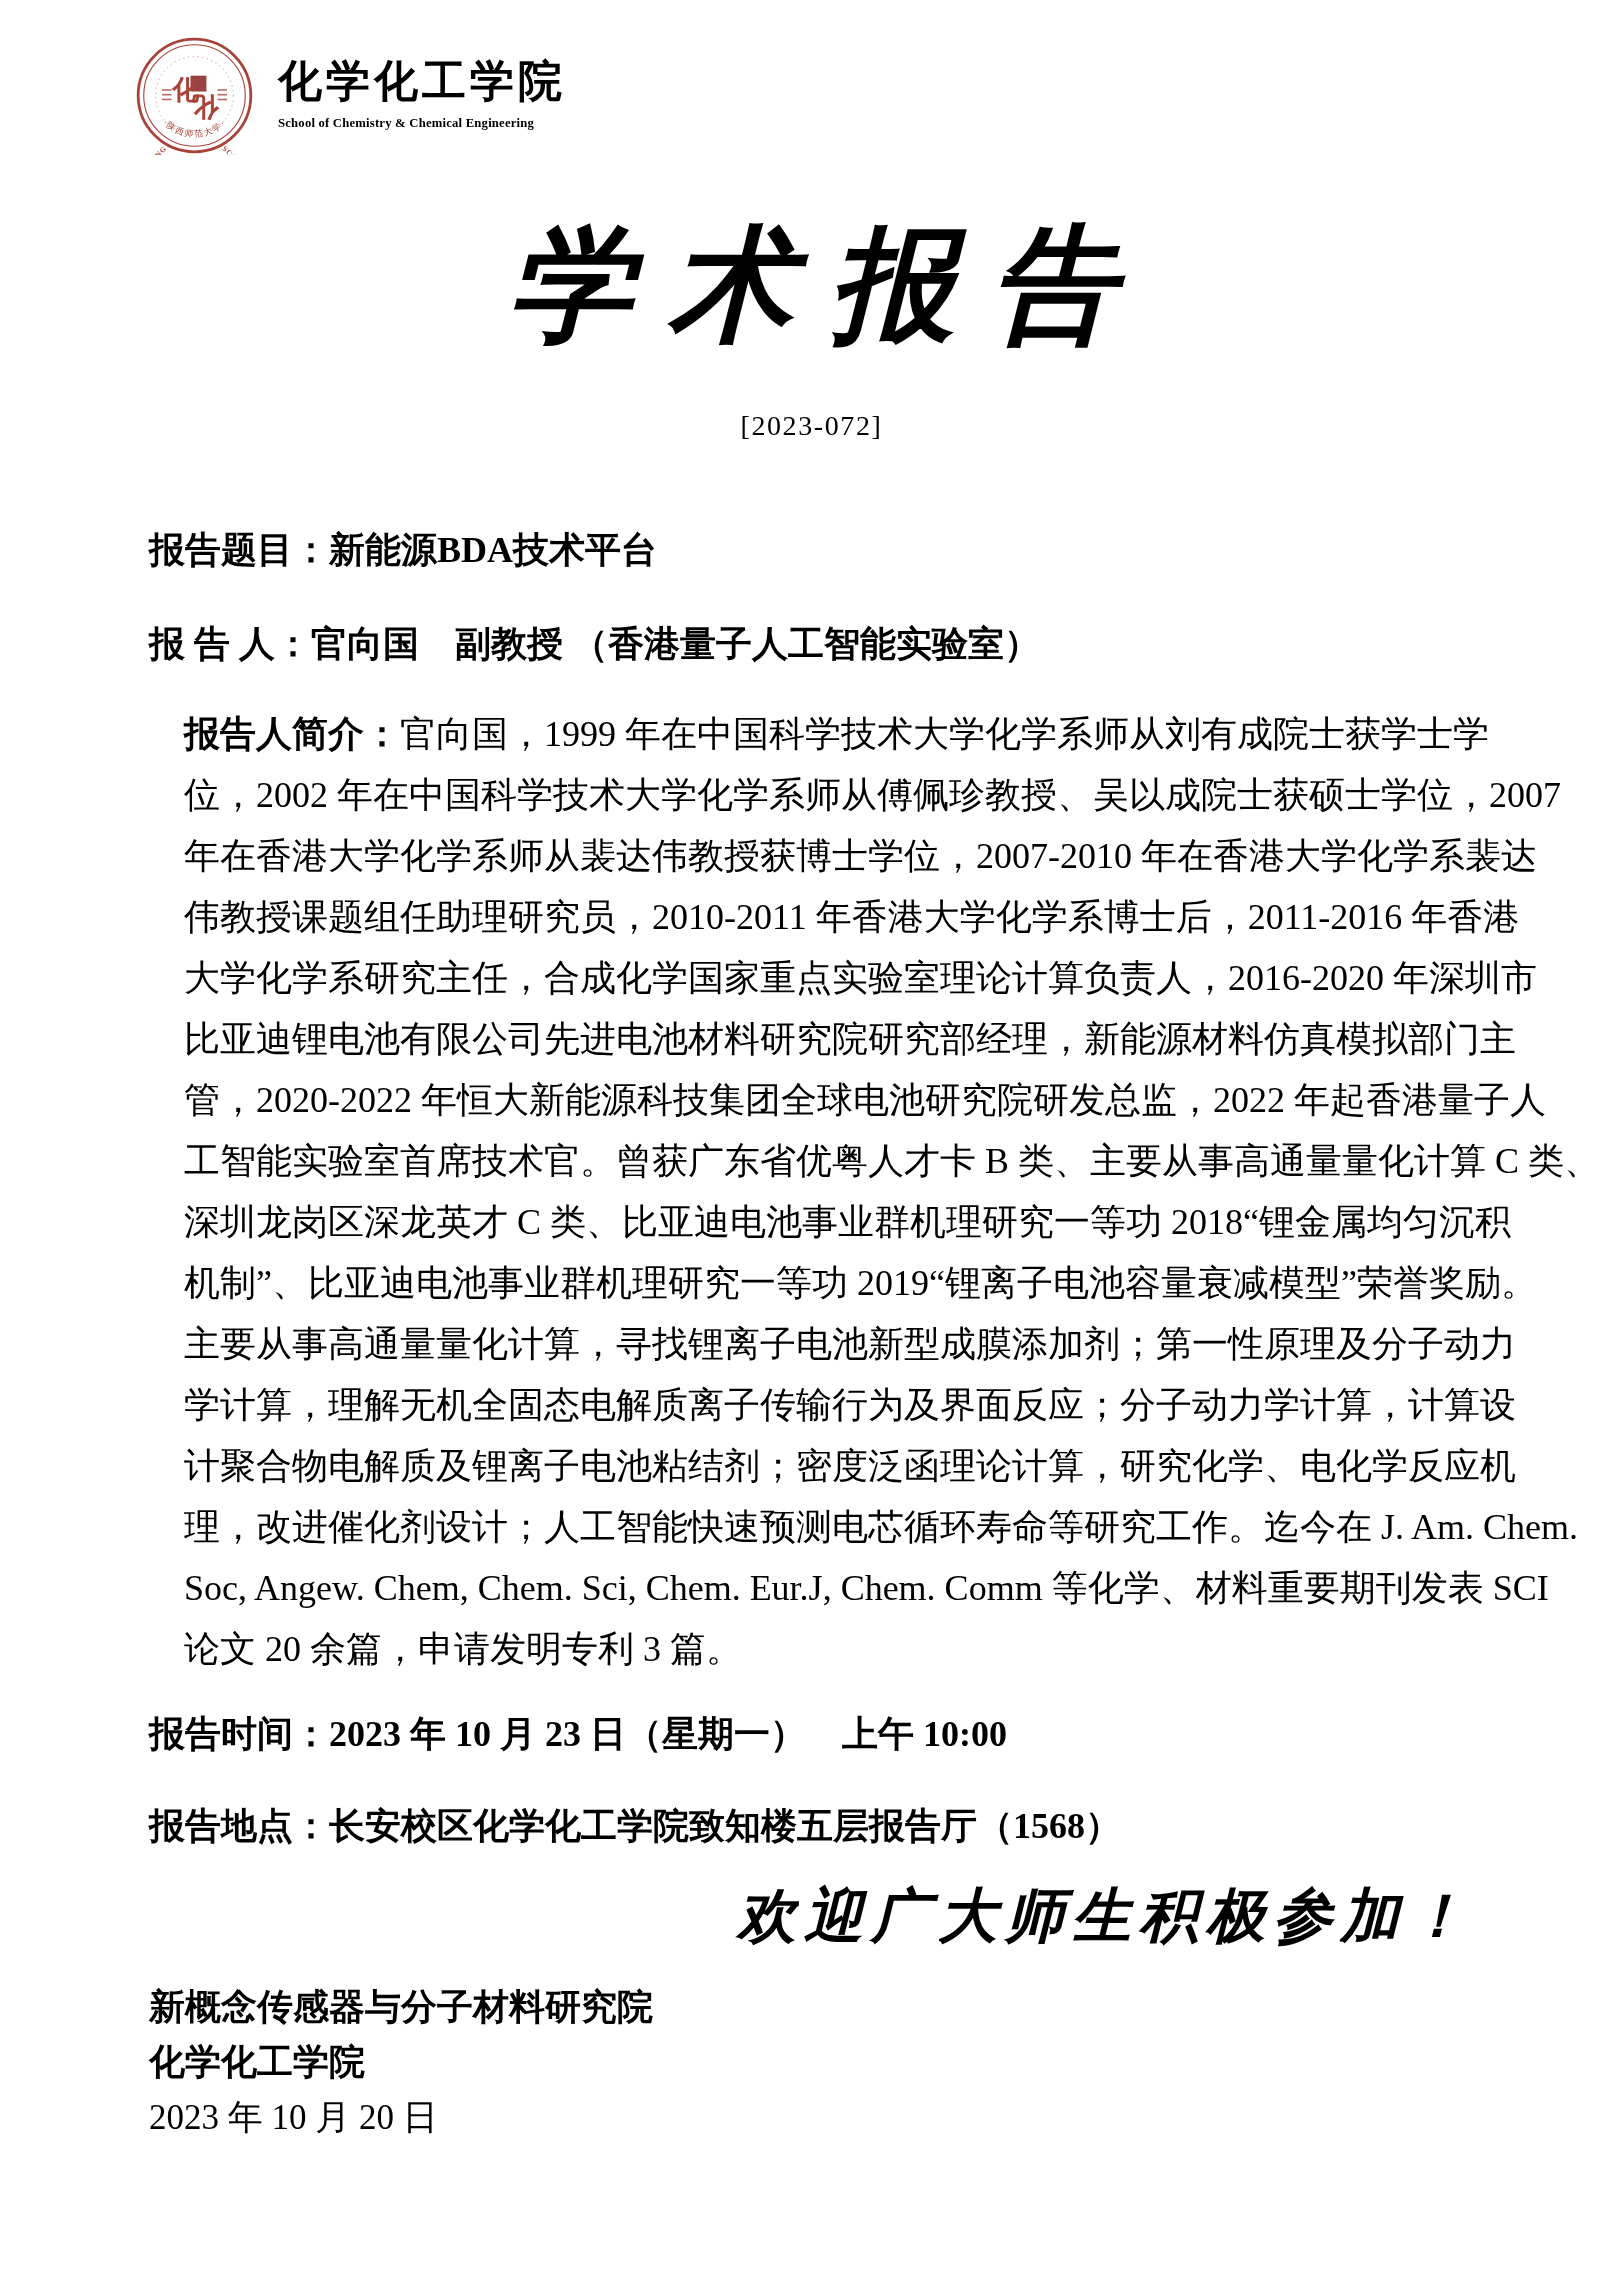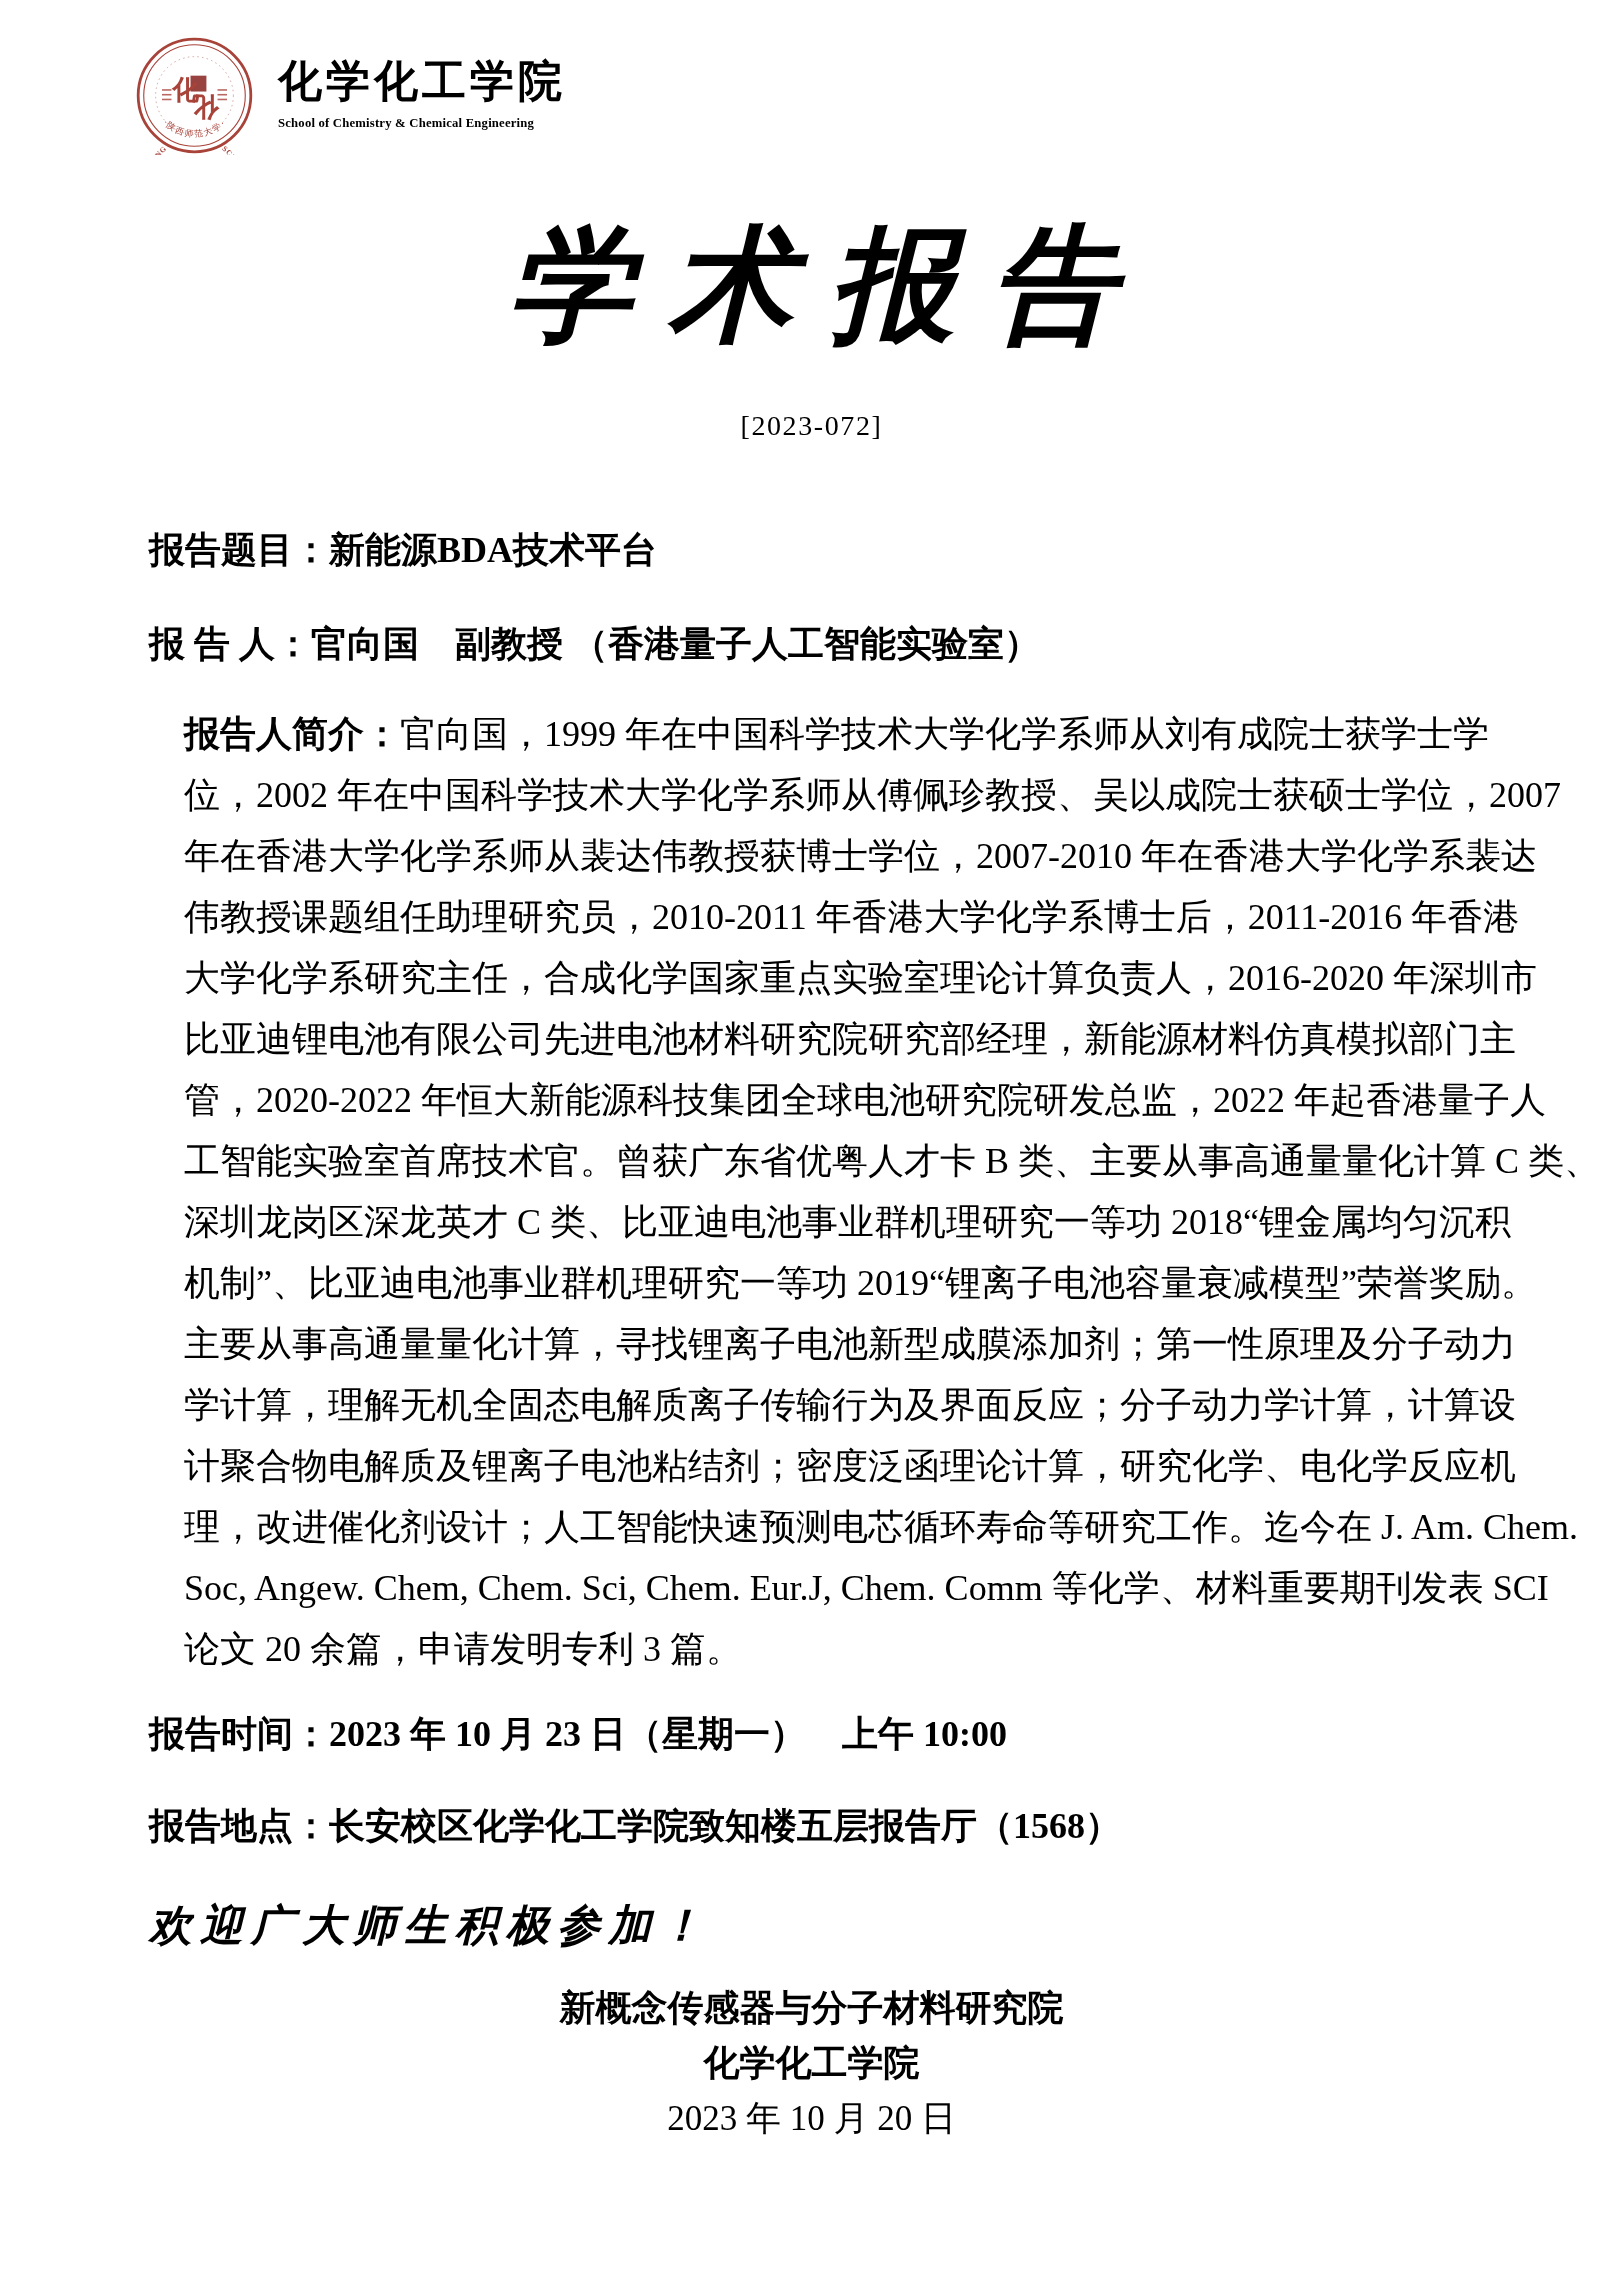--- a/index.html
+++ b/index.html
@@ -44,28 +44,28 @@
   .field.speaker{margin-top:46px;}
   
   .bio{margin-top:36px;font-size:36px;}
   .bio-line{line-height:61px;white-space:nowrap;margin-left:35px;}
   .bio-label{font-weight:bold;}
   
   .field.time{margin-top:30px;}
   .field.location{margin-top:44px;}
   
   .welcome{
-    margin-top:36px;
-    text-align:left;
-    font-size:43px;line-height:79px;
+    margin-top:27px;
+    text-align:right;
+    font-size:59px;line-height:79px;
     font-weight:bold;font-style:italic;
     letter-spacing:8px;
   }
   
-  .signature{margin-top:16px;text-align:center;}
+  .signature{margin-top:24px;text-align:left;}
   .sig-org{font-size:36px;font-weight:bold;line-height:55px;}
   .sig-date{font-size:35px;line-height:55px;}
 </style>
 </head>
 <body>
 
 <div class="page">
 
   <div class="header">
     <div class="seal">

